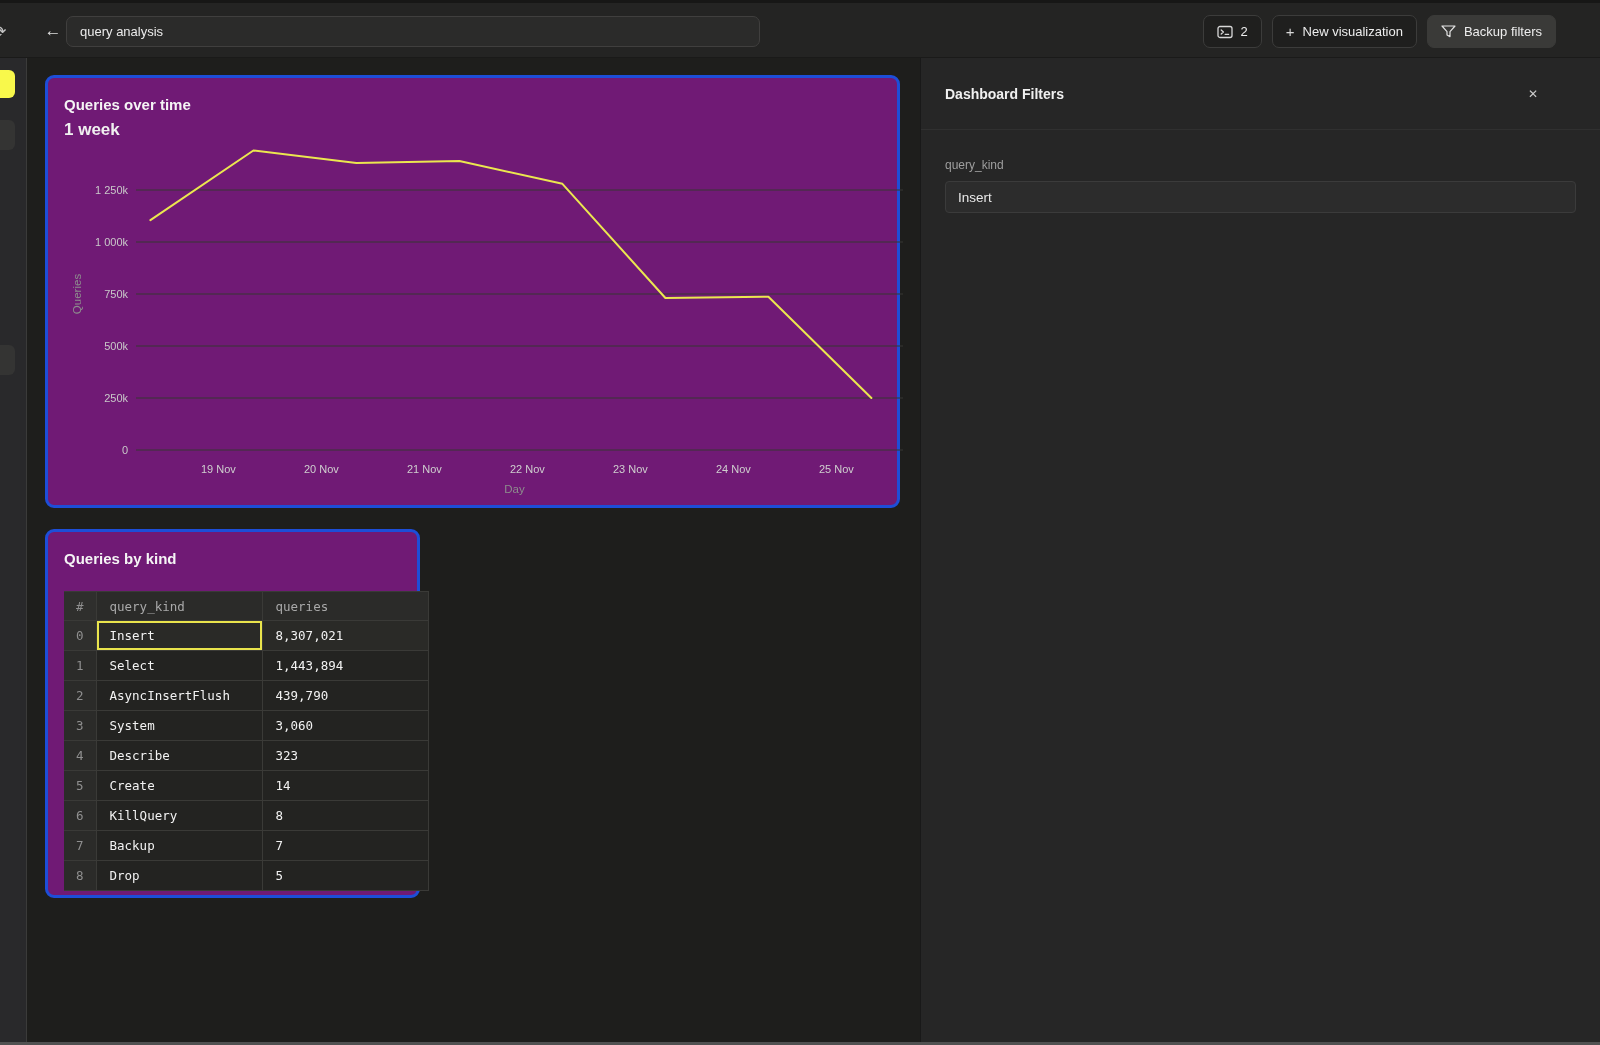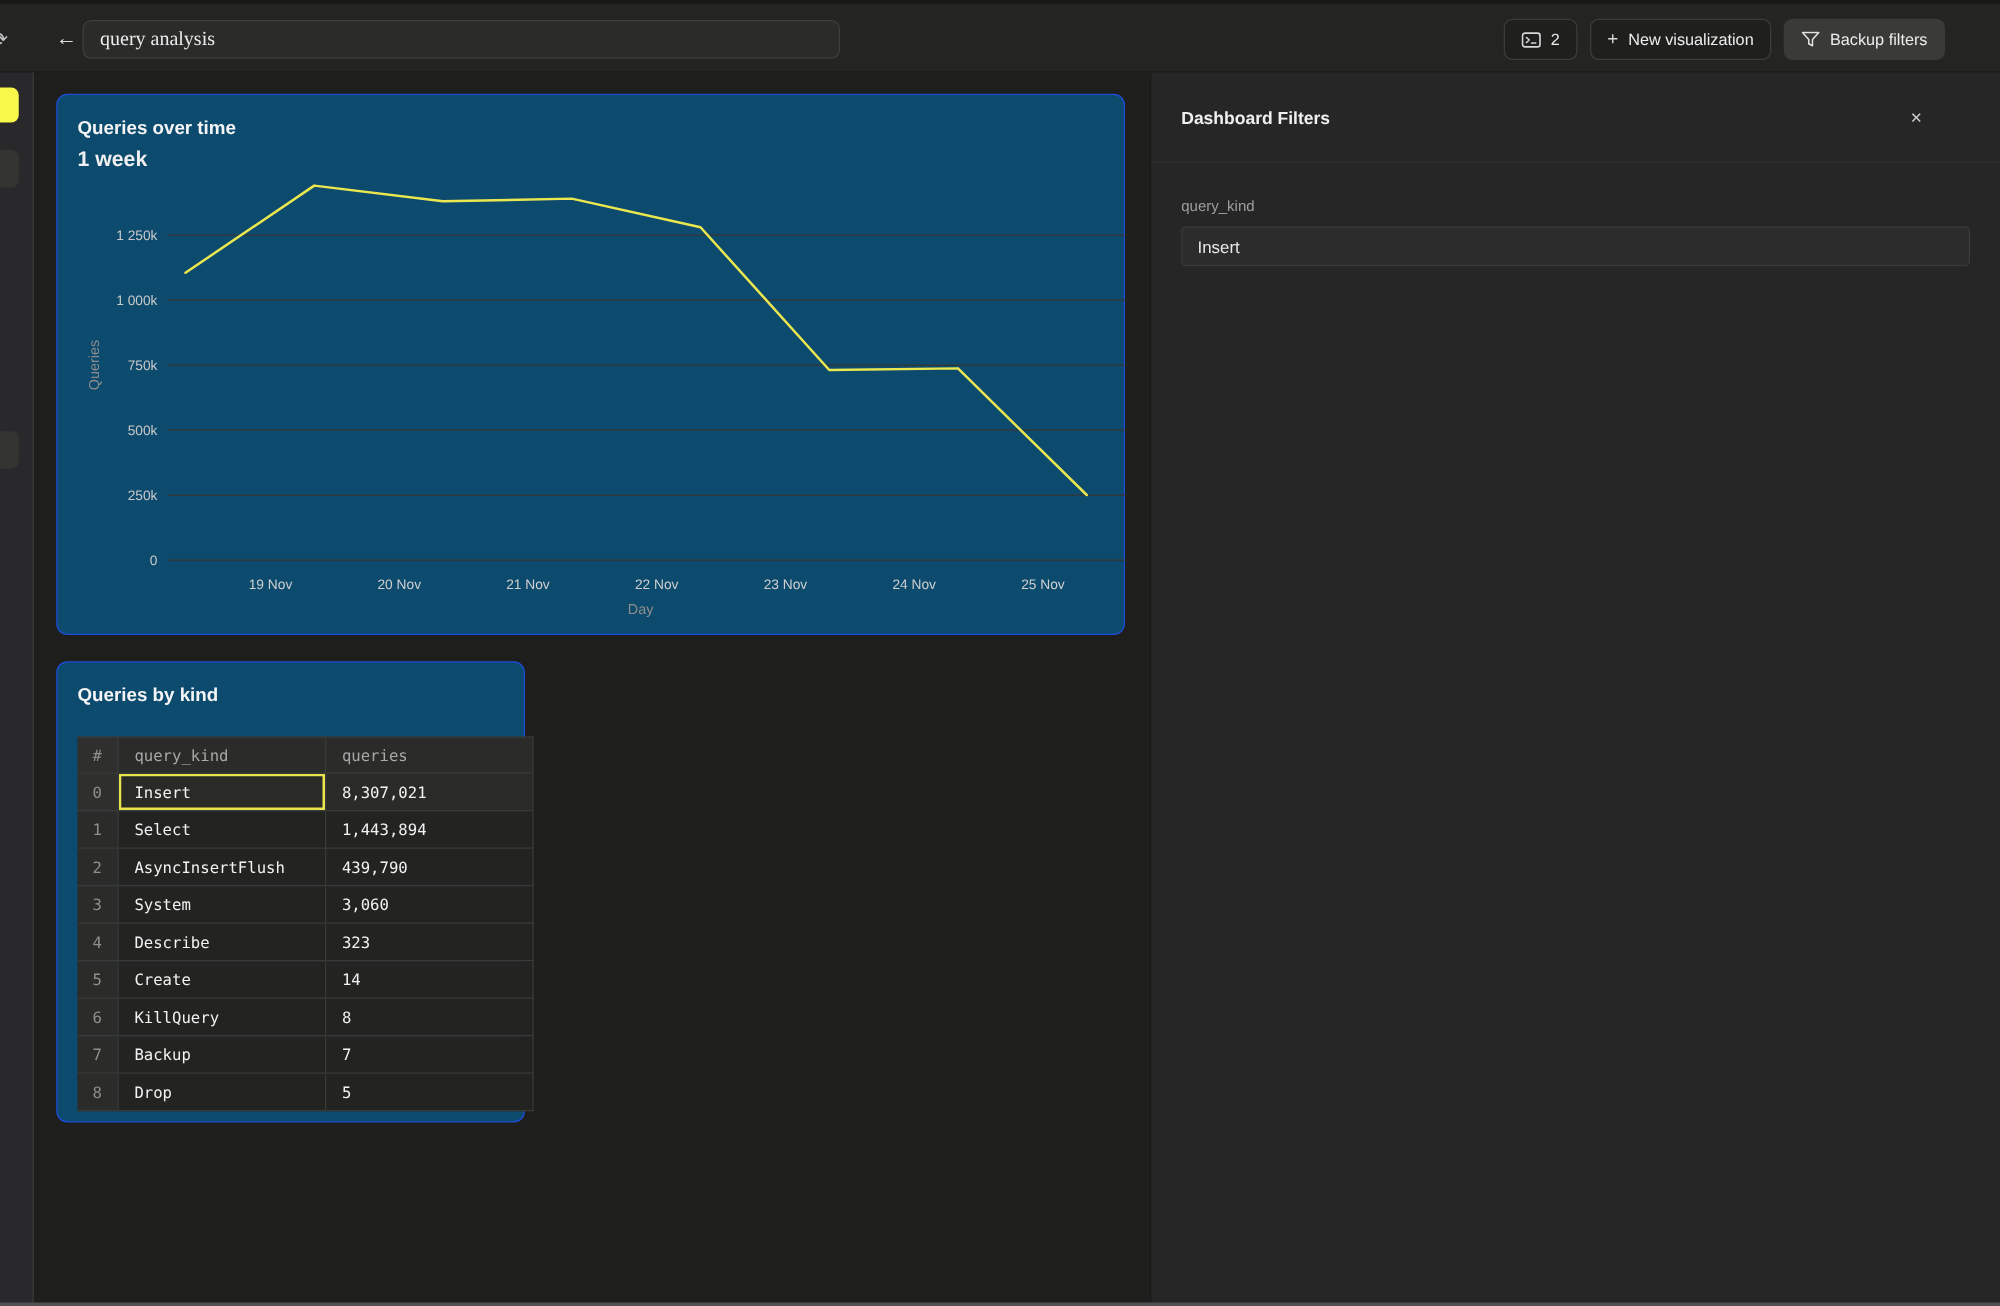--- a/index.html
+++ b/index.html
@@ -10,42 +10,42 @@
     font-family:"Liberation Sans", sans-serif;
   }
 
   
   .topbar { position:absolute; left:0; top:0; width:1600px; height:58px;
             background:#242423; border-top:3px solid #171716; border-bottom:1px solid #1a1a19; }
   .refresh-wrap { position:absolute; left:0; top:19px; width:15px; height:22px; overflow:hidden; }
   .refresh-wrap span { display:block; margin-left:-7px; font-size:16px; color:#c3c3c3; }
   .back-btn { position:absolute; left:40px; top:15px; width:26px; height:26px;
               font-size:17px; color:#dedede; text-align:center; line-height:26px; cursor:pointer; }
-  .title-input { position:absolute; left:66px; top:13px; width:606px; height:31px;
+  .title-input { position:absolute; left:66px; top:13px; width:694px; height:31px;
                  background:#2b2b2a; border:1px solid #403f3e; border-radius:7px;
-                 color:#ebebeb; font-size:16px; padding:0 13px; outline:none;
-                 font-family:Liberation Serif, serif; }
+                 color:#ebebeb; font-size:13px; padding:0 13px; outline:none;
+                 font-family:Liberation Sans, sans-serif; }
   .topbar-right { position:absolute; right:44px; top:12px; height:33px; display:flex; gap:10px; }
   .tb-btn { height:33px; display:flex; align-items:center; gap:8px; padding:0 13px;
             background:#1f1f1e; border:1px solid #3c3c3b; border-radius:7px;
             color:#ededed; font-size:13px; cursor:pointer; white-space:nowrap; }
   .tb-btn.lit { background:#3a3a38; border-color:#3a3a38; }
   .tb-btn svg { display:block; }
   .plus-glyph { font-size:15px; color:#d8d8d8; margin-top:-1px; }
 
   
   .rail { position:absolute; left:0; top:58px; width:27px; height:987px;
           background:#29292b; border-right:1px solid #3b3b3a; }
   .rail-item { position:absolute; left:0; width:15px; border-radius:0 6px 6px 0; cursor:pointer; }
   .rail-item.yellow { top:12px; height:28px; background:#f8f84b; }
   .rail-item.g1 { top:62px; height:30px; background:#343433; }
   .rail-item.g2 { top:287px; height:30px; background:#343433; }
 
   
-  .card { position:absolute; background:#0c4a6e; border:1px solid #1d4ed8; border-radius:9px; }
+  .card { position:absolute; background:#701a75; border:3px solid #1d4ed8; border-radius:9px; }
   .chart-card { left:45px; top:75px; width:855px; height:433px; }
   .table-card { left:45px; top:529px; width:375px; height:369px; }
   .card-title { position:absolute; left:16px; top:18px; font-size:15px; font-weight:700; color:#f5f5f5; }
   .card-subtitle { position:absolute; left:16px; top:42px; font-size:17px; font-weight:700; color:#f0f0f0; }
   .chart-svg { position:absolute; left:0; top:0; }
 
   
   table.qtable { position:absolute; left:16px; top:59px; border-collapse:collapse;
                  font-family:"DejaVu Sans Mono","Liberation Mono",monospace; font-size:12.5px; }
   .qtable th, .qtable td { border:1px solid #3a3a37; padding:0 13px; height:30px; text-align:left; font-weight:400; }

